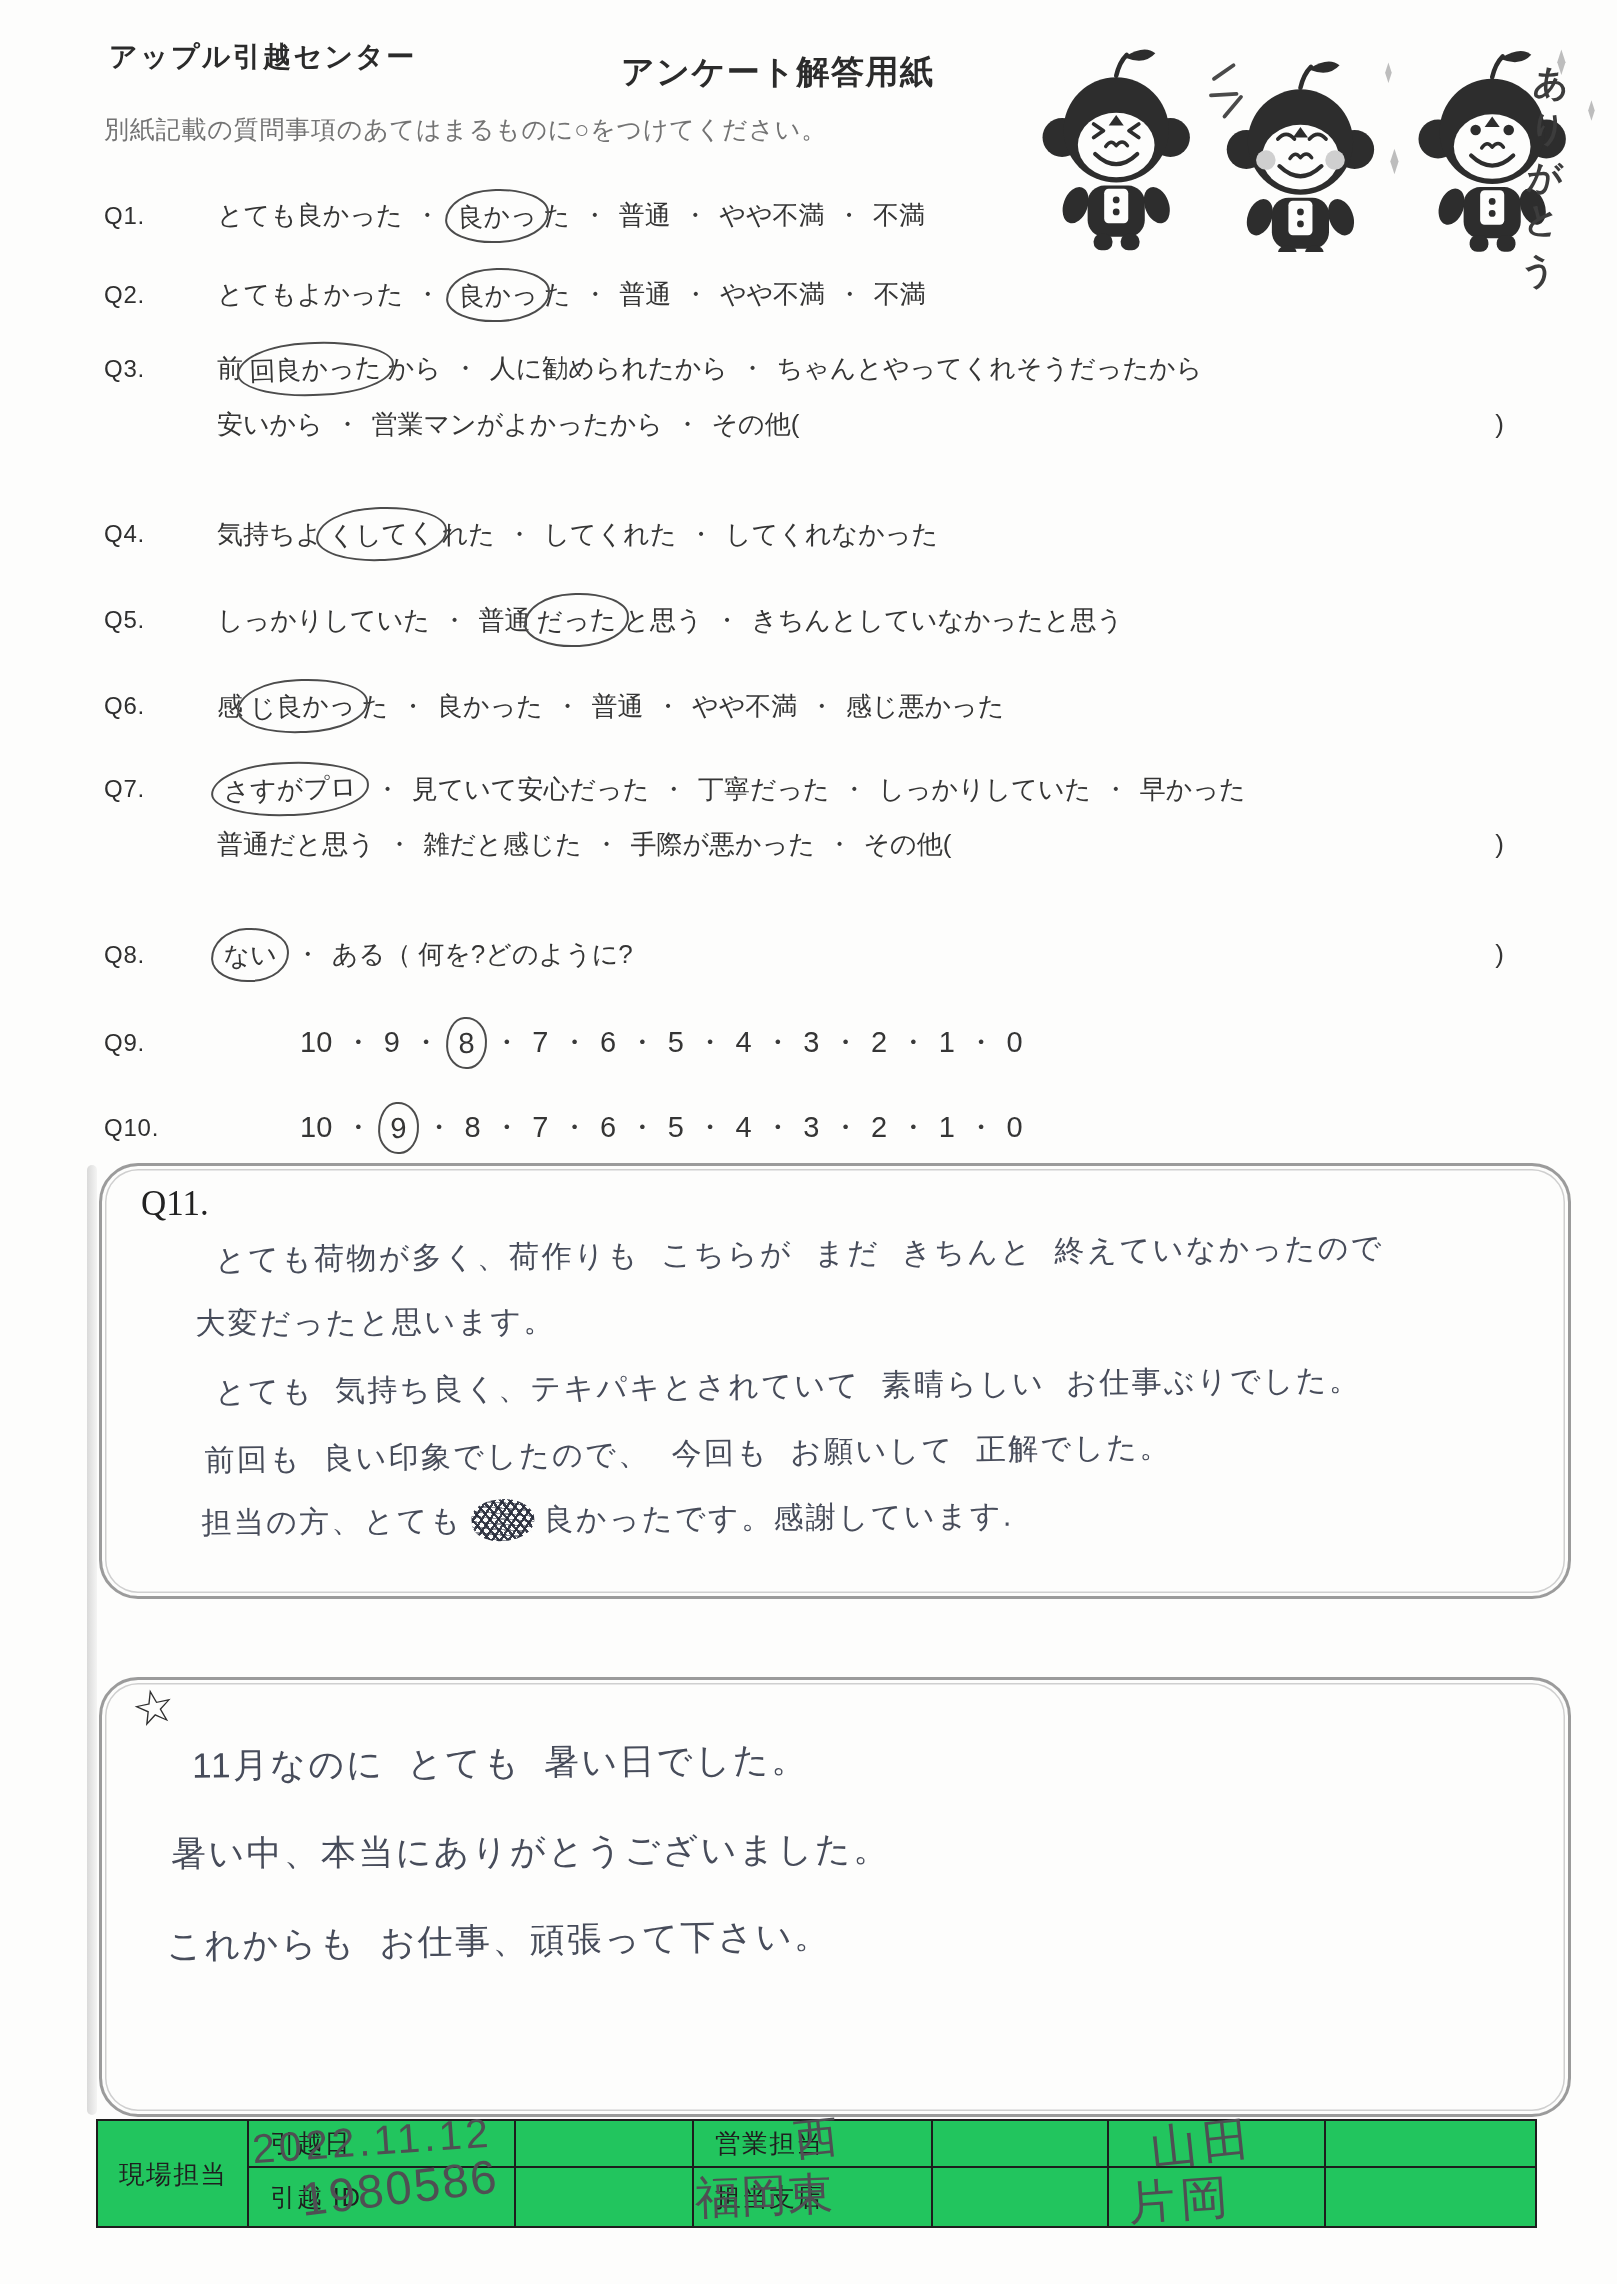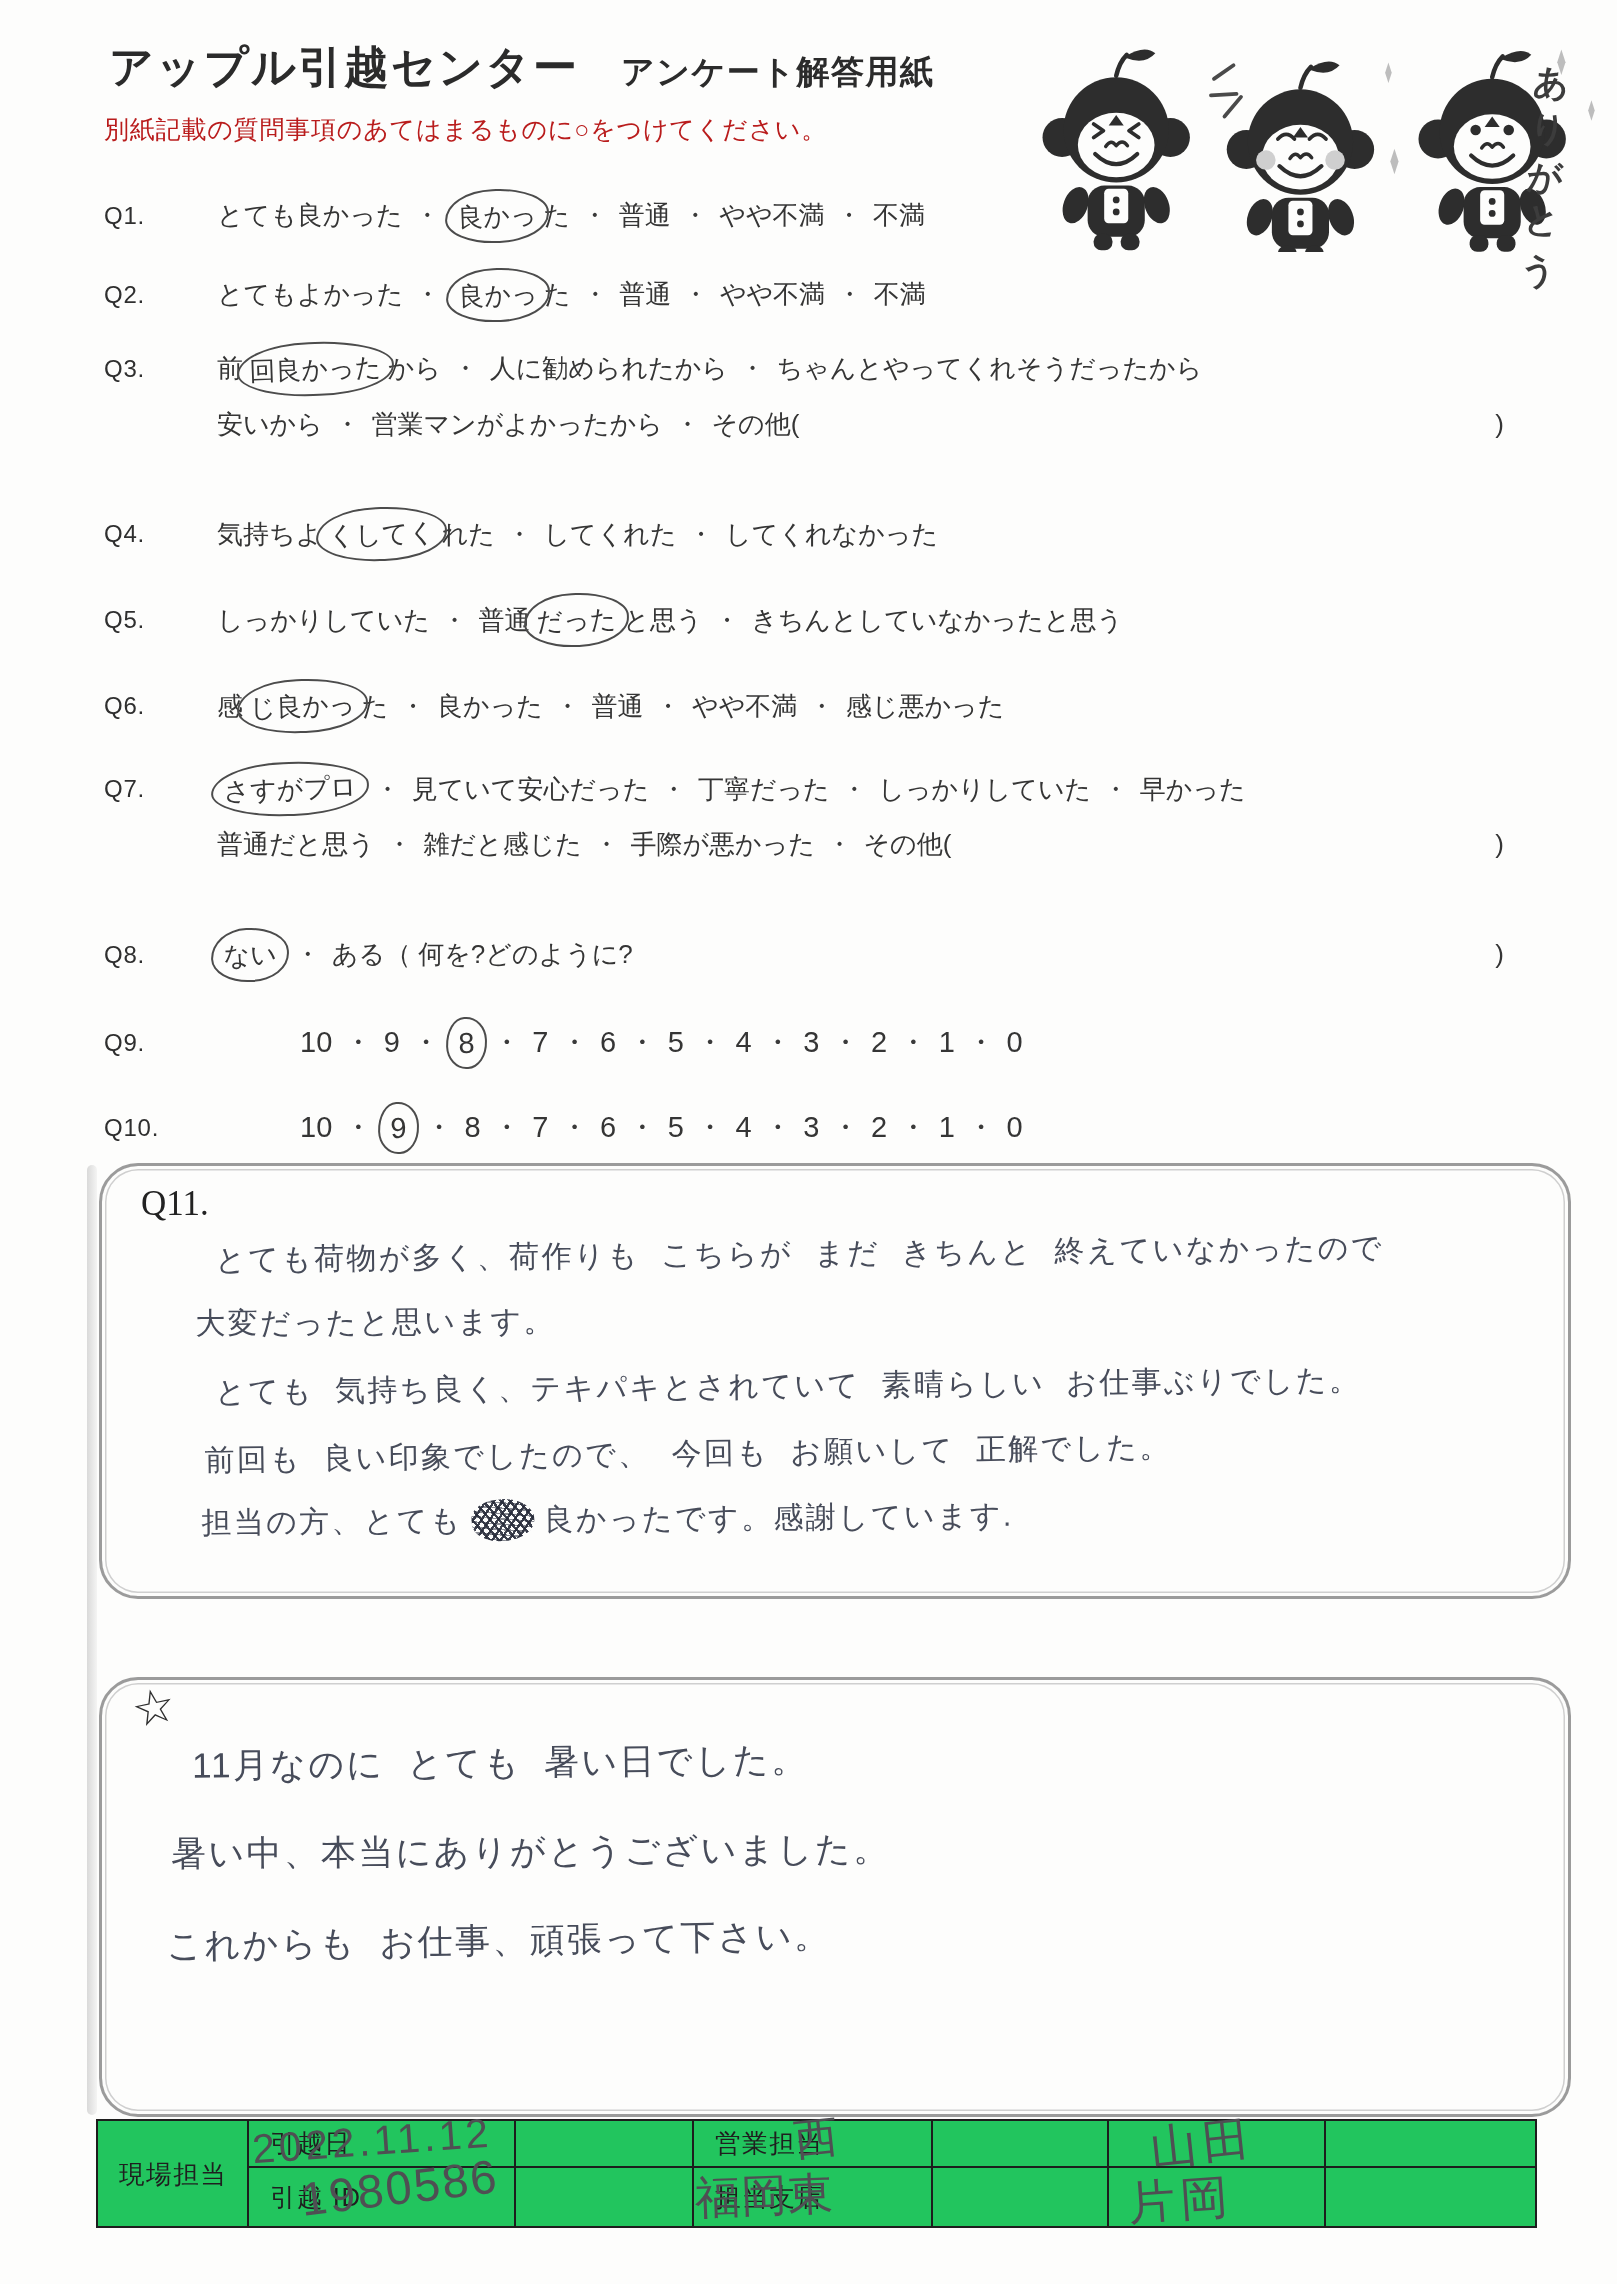--- a/index.html
+++ b/index.html
@@ -1,24 +1,24 @@
 <!DOCTYPE html>
 <html style="font-size:12px"><head>
 <meta charset="utf-8">
 <style>
   html,body{margin:0;padding:0;background:#d9d9d9;}
   #page{position:relative;width:1617px;height:2284px;background:#fdfdfc;
         font-family:"Liberation Sans",sans-serif;color:#2e2e2e;overflow:hidden;}
 
   
-  .title{position:absolute;left:109px;top:38px;font-size:44px;font-weight:bold;
+  .title{position:absolute;left:109px;top:38px;font-size:28px;font-weight:bold;
          color:#2b2b2b;letter-spacing:2.3px;white-space:nowrap;}
   .subtitle{position:absolute;left:621px;top:50px;font-size:33px;font-weight:bold;
             color:#2b2b2b;letter-spacing:1.5px;white-space:nowrap;}
-  .instruction{position:absolute;left:104px;top:113px;font-size:25px;color:#b91c1c;
+  .instruction{position:absolute;left:104px;top:113px;font-size:25px;color:#737373;
                letter-spacing:0.8px;white-space:nowrap;}
 
   
   .mascots{position:absolute;left:1035px;top:26px;width:579px;height:226px;}
   .thanks-vertical{position:absolute;left:1522px;top:41px;writing-mode:vertical-rl;
         font-size:35px;font-weight:bold;color:#3c3c3c;letter-spacing:6.8px;
         transform:rotate(4deg);}
 
   
   .questions{position:absolute;left:104px;top:188px;width:1460px;}

